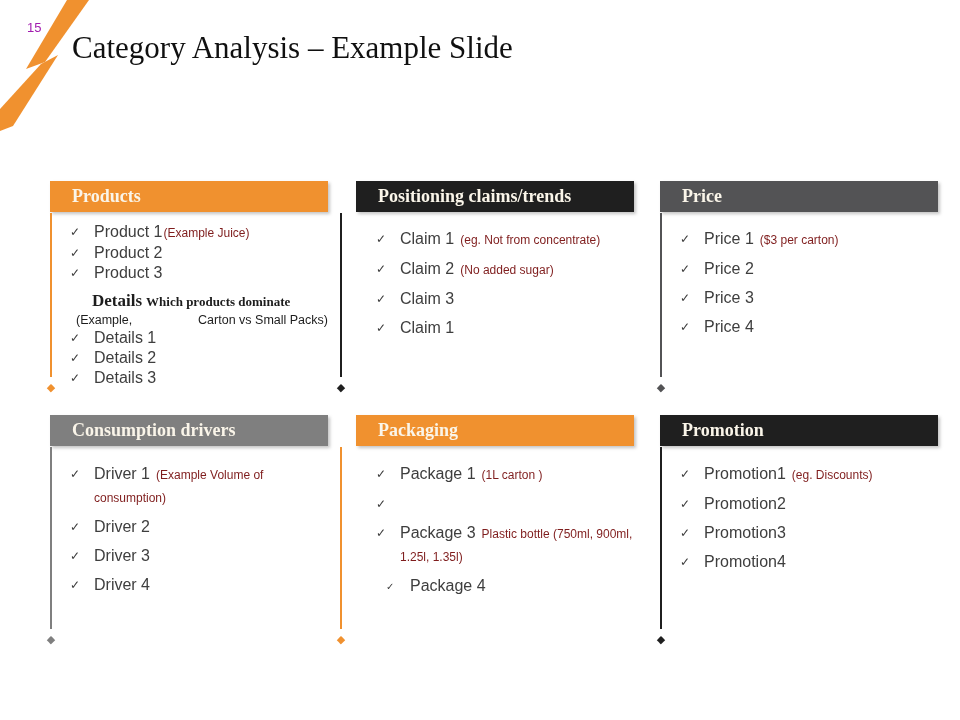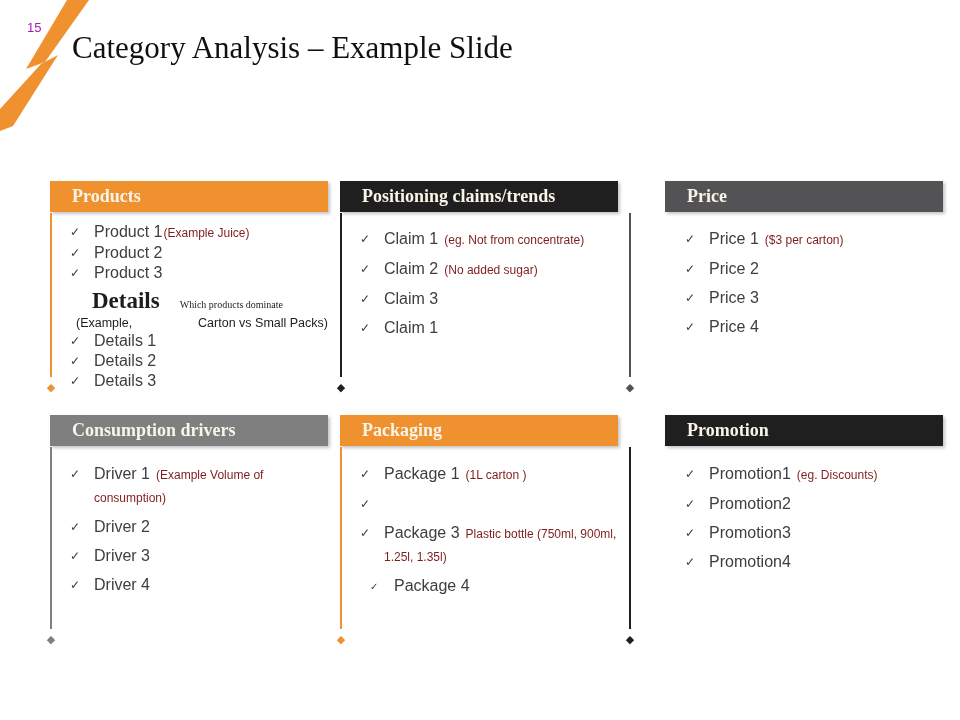--- a/index.html
+++ b/index.html
@@ -13,22 +13,22 @@
   }
   .bolt{position:absolute;left:0;top:0;}
   .slide-title{
     position:absolute;left:72px;top:30px;
     font-family:"Liberation Serif",serif;font-size:31px;color:#101010;
     white-space:nowrap;
   }
   
   .panel{position:absolute;width:278px;}
   .panel.col1{left:50px;}
-  .panel.col2{left:340px;}
-  .panel.col3{left:629px;padding-left:36px;}
+  .panel.col2{left:340px;padding-left:16px;}
+  .panel.col3{left:660px;}
   .panel.row1{top:181px;height:210px;}
   .panel.row2{top:415px;height:228px;}
 
   .theme-orange{--accent:#F0912F;}
   .theme-dark{--accent:#1F1F1F;}
   .theme-gray-dark{--accent:#535355;}
   .theme-gray-light{--accent:#7F7F7F;}
 
   .panel-header{
     position:relative;height:31px;background:var(--accent);
@@ -65,22 +65,22 @@
   .item.indent .check{font-size:10px;}
   .item-text{flex:1;font-size:16px;color:#3E3E3E;}
   .note{font-size:12px;color:#7f1d1d;margin-left:6px;}
   .note.tight{margin-left:1px;}
 
   
   .details-line{
     margin:8px 0 0 42px;line-height:20px;font-family:"Liberation Serif",serif;
     color:#1d1d1d;white-space:nowrap;
   }
-  .details-heading{font-size:23px;font-weight:bold;}
-  .details-note{font-size:10px;margin-left:20px;}
+  .details-heading{font-size:17px;font-weight:bold;}
+  .details-note{font-size:13px;margin-left:4px;font-weight:bold;}
   .details-sub{
     margin-left:26px;width:252px;display:flex;justify-content:space-between;
     font-family:Liberation Sans, sans-serif;font-size:12.5px;color:#1d1d1d;
     line-height:16px;
   }
 </style>
 </head>
 <body>
 
 <div class="slide">

